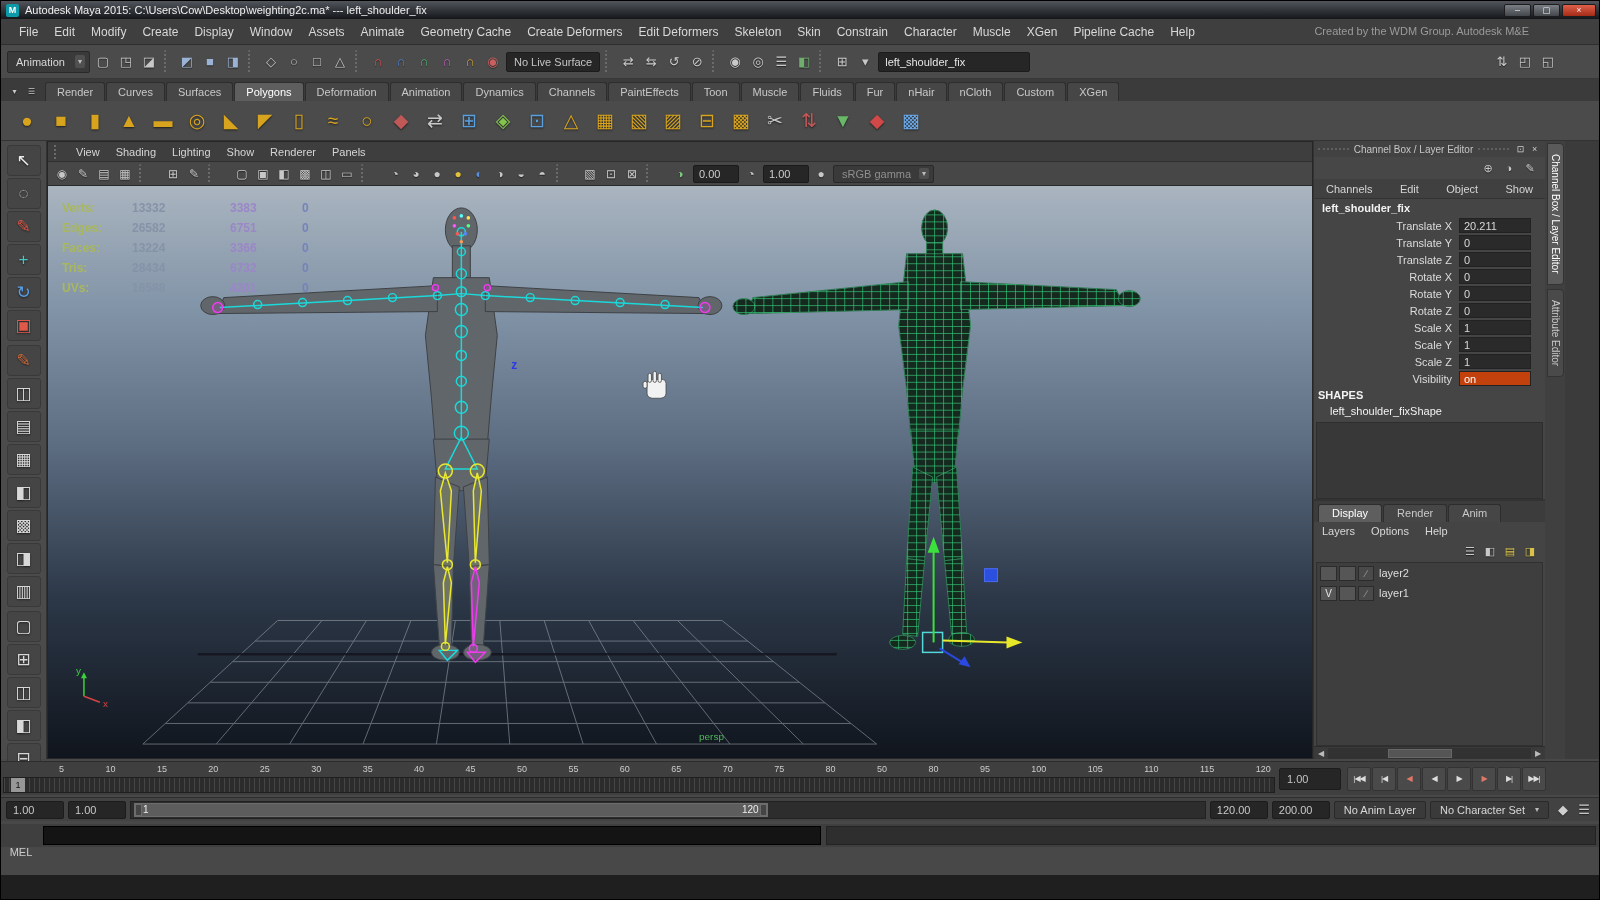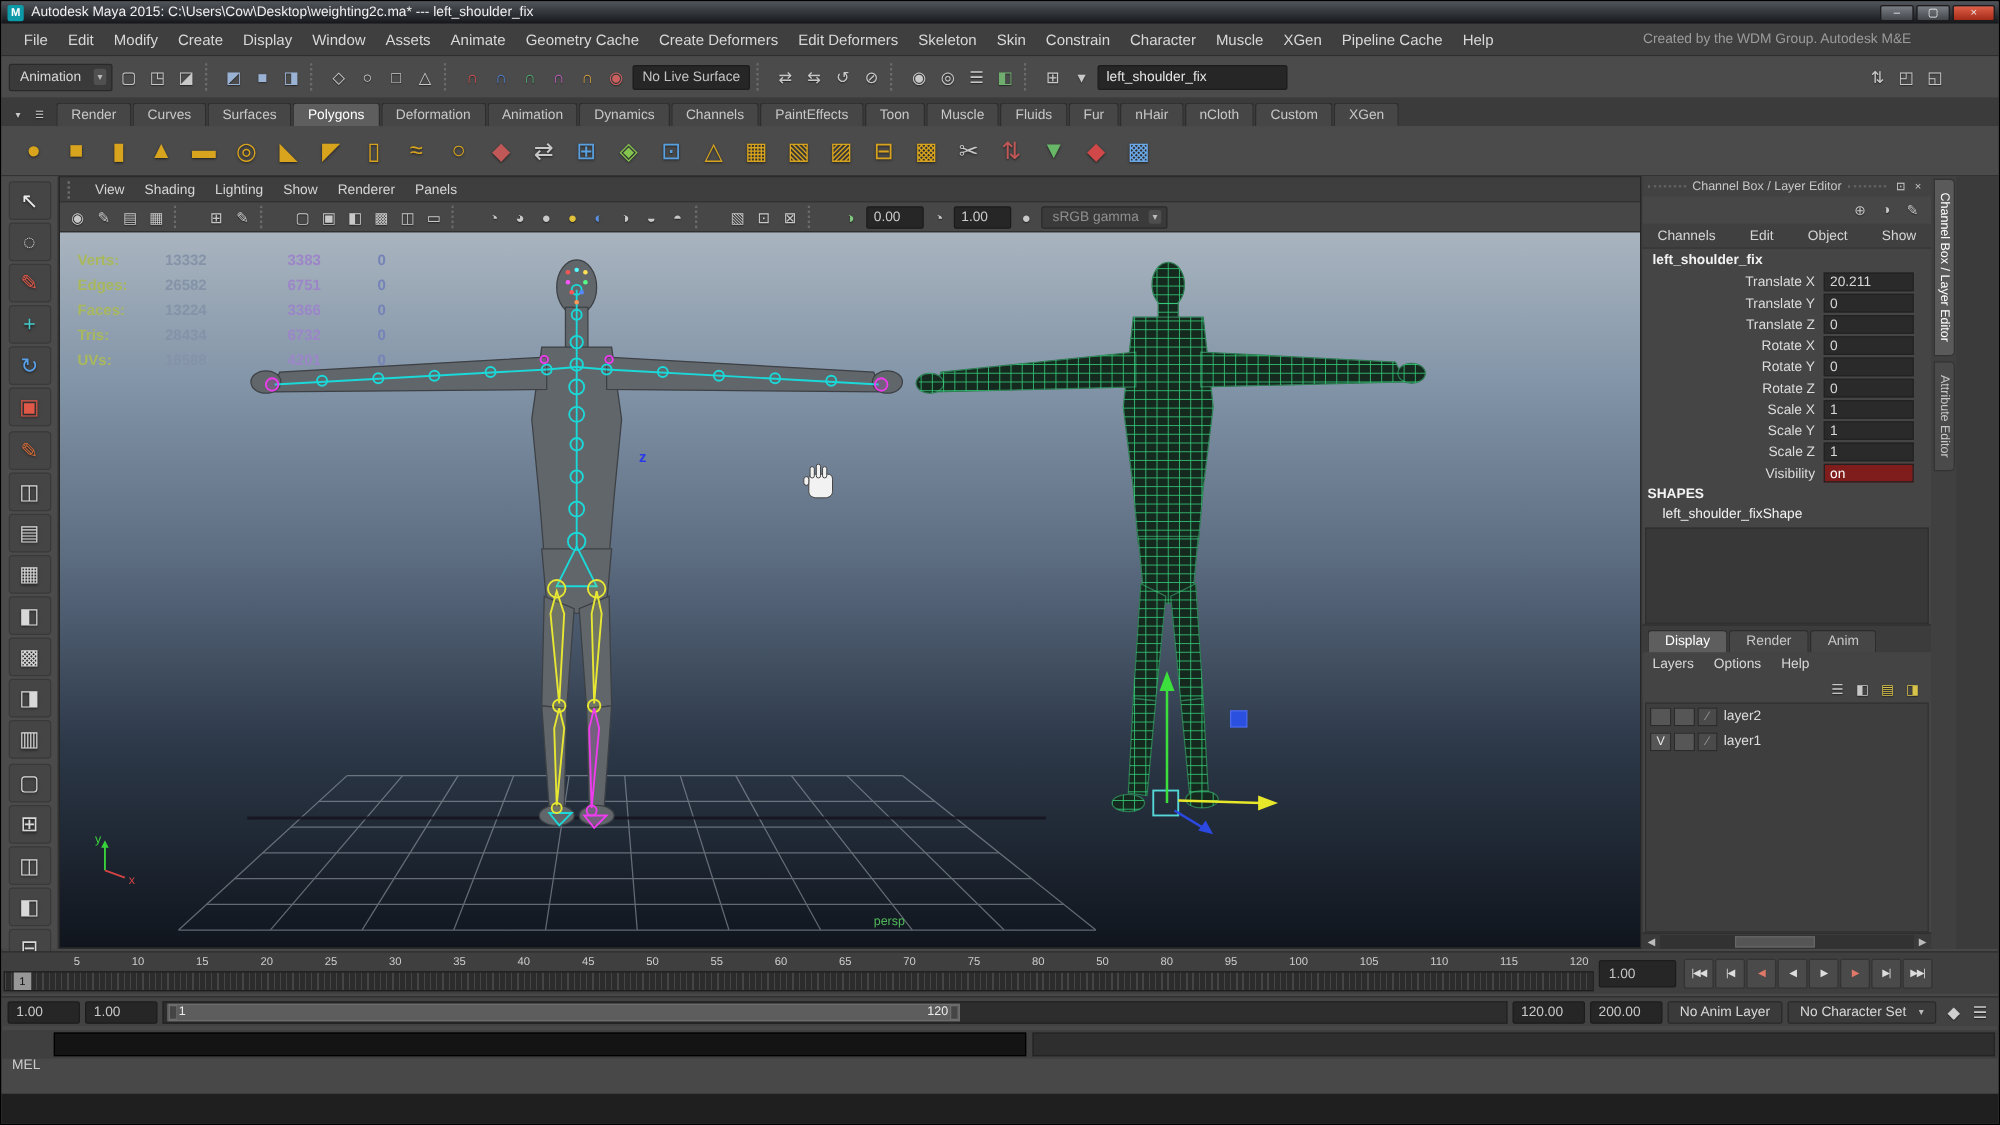--- a/index.html
+++ b/index.html
@@ -71,21 +71,21 @@
 .tinyicon{width:13px;height:12px;font-size:9px;color:#ccc;display:flex;align-items:center;justify-content:center;}
 #cb-tools{height:22px;display:flex;align-items:center;justify-content:flex-end;padding:0 6px;gap:3px;background:#474747;}
 #cb-tools .icon{width:18px;height:18px;font-size:11px;}
 #cb-menus{height:20px;display:flex;align-items:center;justify-content:space-between;padding:0 12px;background:#404040;border-bottom:1px solid #333;}
 .cbmenu{color:#d5d5d5;}
 #cb-content{height:300px;display:flex;flex-direction:column;background:#454545;}
 .objname{height:18px;font-weight:bold;color:#f2f2f2;padding-left:8px;display:flex;align-items:center;}
 .attr-row{height:17px;display:flex;align-items:center;}
 .attr-name{flex:1;text-align:right;padding-right:7px;color:#dcdcdc;}
 .attr-val{width:72px;height:15px;background:#2a2a2a;color:#d8d8d8;display:flex;align-items:center;padding:0 4px;margin-right:14px;border:1px solid #222;}
-.attr-row.selected .attr-val{background:#7f1d1d;color:#fff;}
+.attr-row.selected .attr-val{background:#c2410c;color:#fff;}
 .shapes-h{height:16px;font-weight:bold;color:#f2f2f2;padding-left:4px;display:flex;align-items:center;}
 .shape-n{height:16px;font-weight:normal;color:#f2f2f2;padding-left:16px;display:flex;align-items:center;}
 .cb-empty{flex:1;background:#383838;border:1px solid #2e2e2e;margin:3px 2px 0;}
 #layer-editor{flex:1;display:flex;flex-direction:column;border-top:2px solid #333;}
 #layer-tabs{height:21px;display:flex;padding:3px 4px 0;gap:1px;background:#3c3c3c;}
 .ltab{padding:2px 13px;background:#464646;border:1px solid #2d2d2d;border-bottom:none;border-radius:3px 3px 0 0;color:#c8c8c8;}
 .ltab.active{background:#5e5e5e;color:#fff;}
 #layer-menus{height:18px;display:flex;gap:16px;padding:0 8px;align-items:center;background:#444;}
 #layer-icons{height:22px;display:flex;justify-content:flex-end;gap:2px;padding:0 6px;align-items:center;background:#444;}
 #layer-icons .icon{width:18px;height:18px;font-size:11px;}

